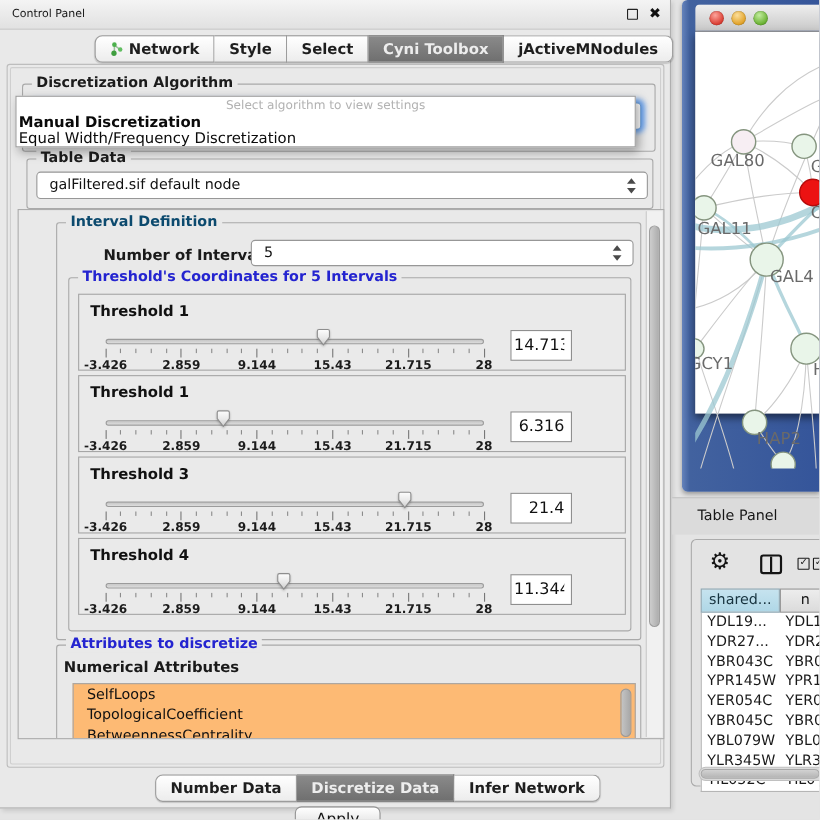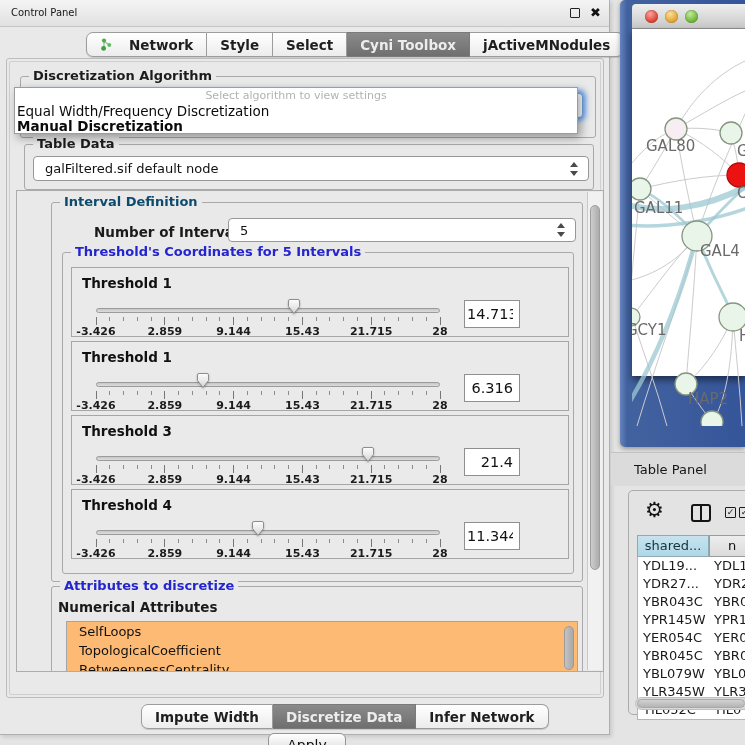--- a/index.html
+++ b/index.html
@@ -10,21 +10,21 @@
   
   .cp{position:absolute;left:0;top:0;width:610px;height:735px;background:#E9E9E9;
       border-right:1px solid #AFAFAF;border-bottom:1px solid #AFAFAF;box-shadow:2px 2px 4px rgba(0,0,0,.12);}
   .cp-titlebar{position:relative;height:27px;background:linear-gradient(#F4F4F4,#E1E1E1);border-bottom:1px solid #C6C6C6;}
   .cp-title{position:absolute;left:11px;top:0;line-height:26px;font-size:10px;color:#151515;}
   .float-icon{position:absolute;right:29px;top:8px;width:10px;height:10px;border:1.5px solid #222;border-radius:1px;}
   .close-icon{position:absolute;right:8px;top:4px;font-size:13px;font-weight:bold;color:#111;line-height:18px;}
 
   
   .tabstrip{position:absolute;display:flex;height:25px;border-radius:7px;box-shadow:0 1px 1px rgba(0,0,0,.15);}
-  .tab{display:flex;align-items:center;gap:17px;padding:0 13px;background:linear-gradient(#FFFFFF,#ECECEC);
+  .tab{display:flex;align-items:center;gap:5px;padding:0 13px;background:linear-gradient(#FFFFFF,#ECECEC);
        border:1px solid #9C9C9C;border-left:none;font-size:13.5px;font-weight:bold;color:#1E1E1E;white-space:nowrap;cursor:default;}
   .tab:first-child{border-left:1px solid #9C9C9C;border-radius:7px 0 0 7px;}
   .tab:last-child{border-radius:0 7px 7px 0;}
   .tab.active{background:linear-gradient(#8A8A8A,#6F6F6F);color:#EDEDED;border-color:#7A7A7A;}
   .top-tabs{left:86px;top:32px;}
   .bottom-tabs{left:141px;top:704px;}
 
   
   .cp-outer{position:absolute;left:6px;top:58px;width:598px;height:640px;border:1px solid #BDBDBD;border-radius:3px;background:#E9E9E9;}
   .cp-inner{position:absolute;left:2px;top:2px;right:2px;bottom:2px;border:1px solid #CFCFCF;border-radius:2px;background:#E9E9E9;}
@@ -418,35 +418,35 @@
             <div class="vsb-thumb" style="top:13px;height:365px;"></div>
           </div>
         </div>
 
         <button class="apply-btn">Apply</button>
       </div>
     </div>
 
     <div class="tabstrip bottom-tabs">
       <div class="tab">
-          <span>Impute Width</span>
+          <span>Number Data</span>
         </div>
       <div class="tab active">
           <span>Discretize Data</span>
         </div>
       <div class="tab">
           <span>Infer Network</span>
         </div>
     </div>
   </div>
 
   <div class="popup">
     <div class="hint">Select algorithm to view settings</div>
+    <div class="opt b">Manual Discretization</div>
     <div class="opt">Equal Width/Frequency Discretization</div>
-    <div class="opt b">Manual Discretization</div>
   </div>
 
   <div class="netwin">
     <div class="net-titlebar">
       <span class="light red"></span>
       <span class="light yellow"></span>
       <span class="light green"></span>
     </div>
     <div class="net-canvas">
       <svg width="113" height="397" viewBox="0 0 113 397">

